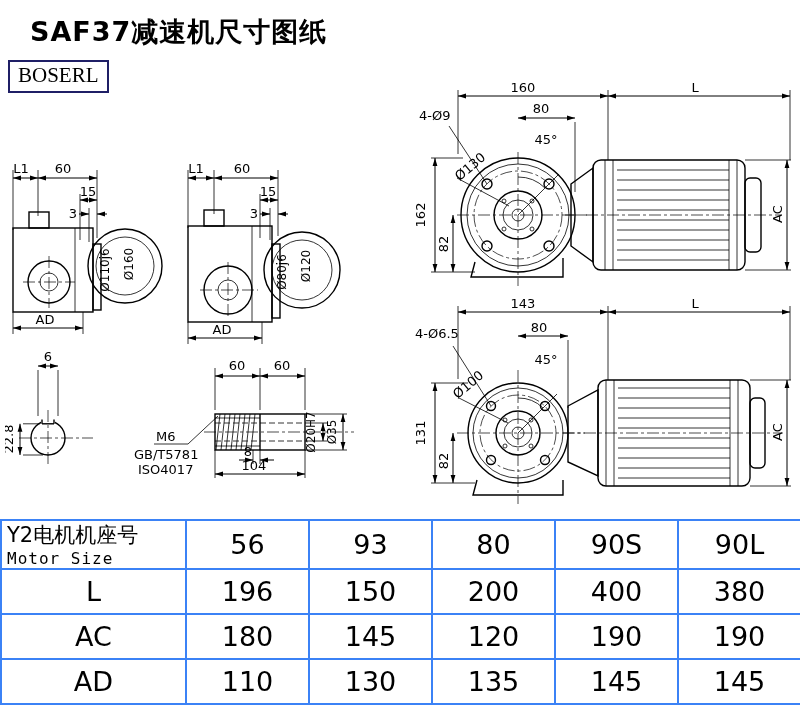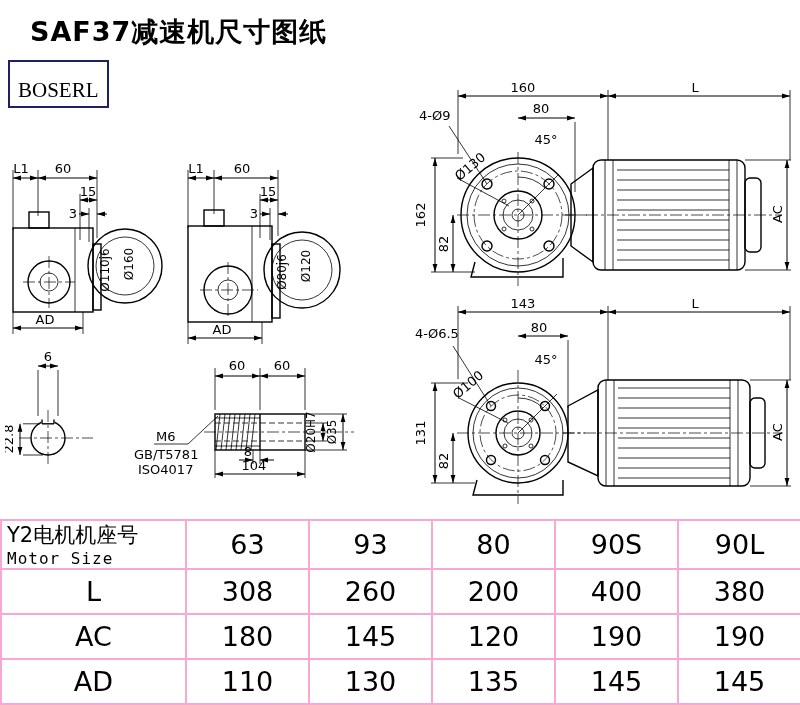--- a/index.html
+++ b/index.html
@@ -4,32 +4,32 @@
 <style>
   * { margin:0; padding:0; box-sizing:border-box; }
   html,body { background:#fff; }
   body { width:800px; height:705px; position:relative; overflow:hidden;
          font-family:"DejaVu Sans", sans-serif; color:#000; }
   .sheet { position:absolute; left:0; top:0; width:719px; height:705px; background:#fff; }
   .abs { position:absolute; }
   .title { position:absolute; left:30px; top:14px; font-size:27px; font-weight:bold;
            letter-spacing:1px; font-family:"DejaVu Sans", sans-serif; }
   .logo { position:absolute; left:8px; top:60px; border:2px solid #1f1f66;
-          padding:16px 8px 3px 8px; font-family:"Liberation Serif", serif; font-size:21px; }
+          padding:1px 8px 3px 8px; font-family:"Liberation Serif", serif; font-size:21px; }
   svg text { font-family:"DejaVu Sans", sans-serif; font-size:13px; fill:#000; stroke:none; }
   svg text.sm { font-size:12px; }
   .dim,.ext,.thin,.out,.cl,.dash { stroke:#000; fill:none; }
   .dim { stroke-width:1; }
   .ext,.thin { stroke-width:0.8; }
   .out { stroke-width:1.4; }
   .cl { stroke-width:0.7; stroke-dasharray:12 3 3 3; }
   .dash { stroke-width:0.8; stroke-dasharray:6 3; }
   table.spec { position:absolute; left:0; top:519px; width:800px; height:186px;
                border-collapse:collapse; table-layout:fixed; }
-  .spec th,.spec td { border:2px solid #f9a8d4; text-align:center; font-weight:normal;
+  .spec th,.spec td { border:2px solid #3b82f6; text-align:center; font-weight:normal;
                       font-size:27px; padding:0; font-family:"DejaVu Sans", sans-serif; }
   .spec tr.hdr { height:49px; } .spec tr.r { height:45px; }
   .spec .first { text-align:left; padding-left:5px; font-size:21px; }
   .spec .first .en { font-family:"DejaVu Sans Mono", monospace; font-size:16px; letter-spacing:1px; }
 </style>
 </head>
 <body>
 
 <div class="sheet">
 
@@ -352,30 +352,30 @@
       <col style="width:123px">
         <col style="width:123px">
         <col style="width:123px">
     </colgroup>
     <tbody>
       <tr class="hdr">
         <th class="first">
           <div>Y2电机机座号</div>
           <div class="en">Motor Size</div>
         </th>
-        <th>63</th>
+        <th>56</th>
         <th>93</th>
         <th>80</th>
         <th>90S</th>
         <th>90L</th>
       </tr>
       <tr class="r">
         <th>L</th>
-        <td>308</td>
-        <td>260</td>
+        <td>196</td>
+        <td>150</td>
         <td>200</td>
         <td>400</td>
         <td>380</td>
       </tr>
       <tr class="r">
         <th>AC</th>
         <td>180</td>
         <td>145</td>
         <td>120</td>
         <td>190</td>

